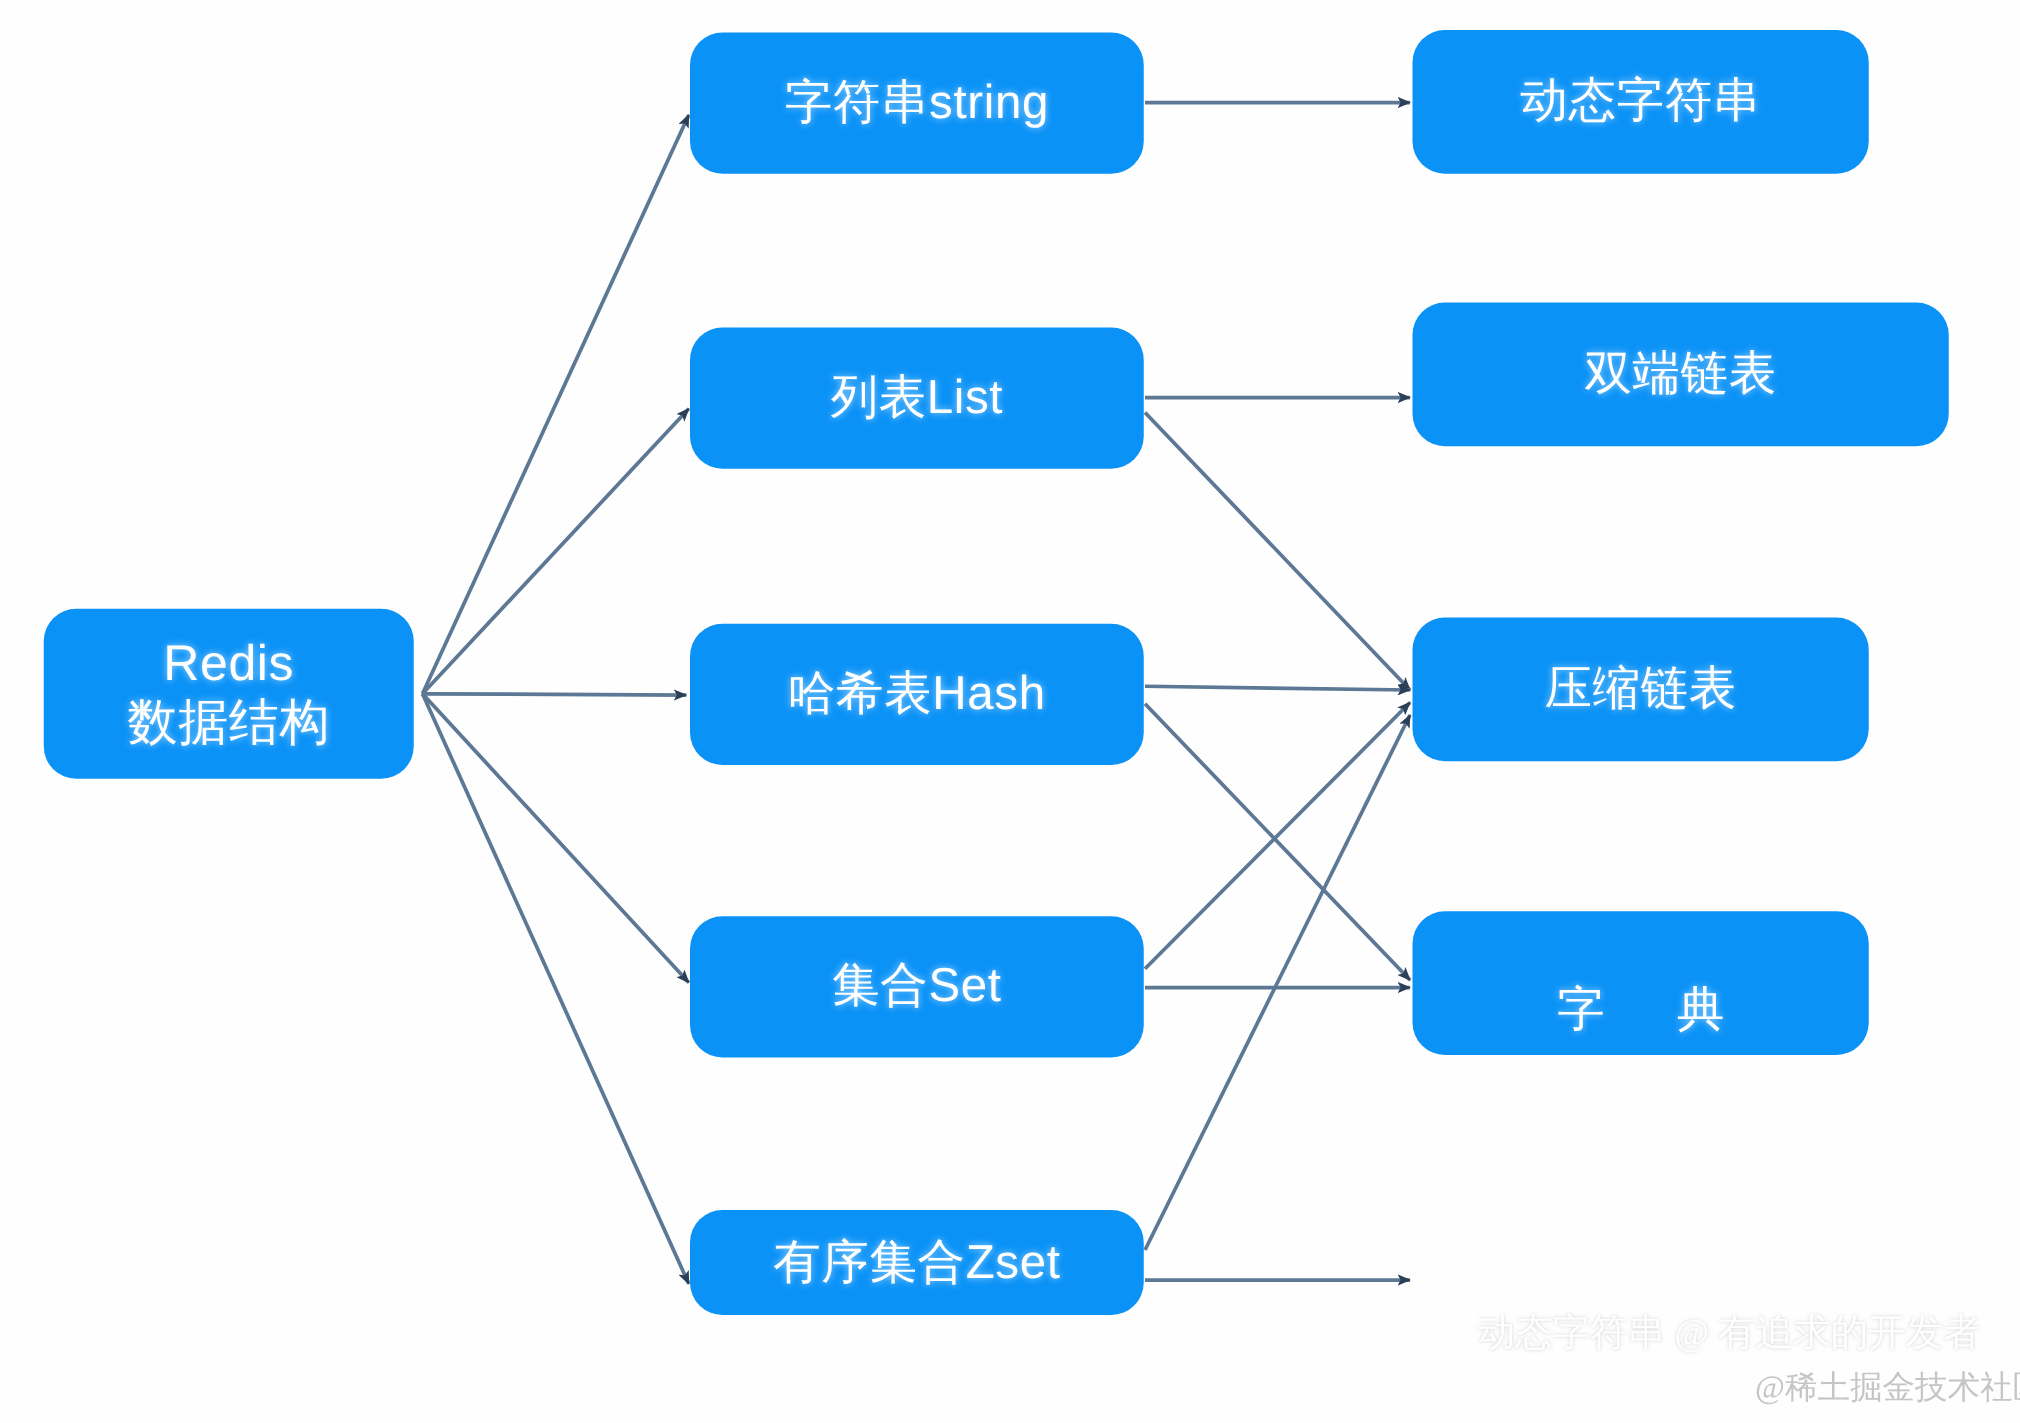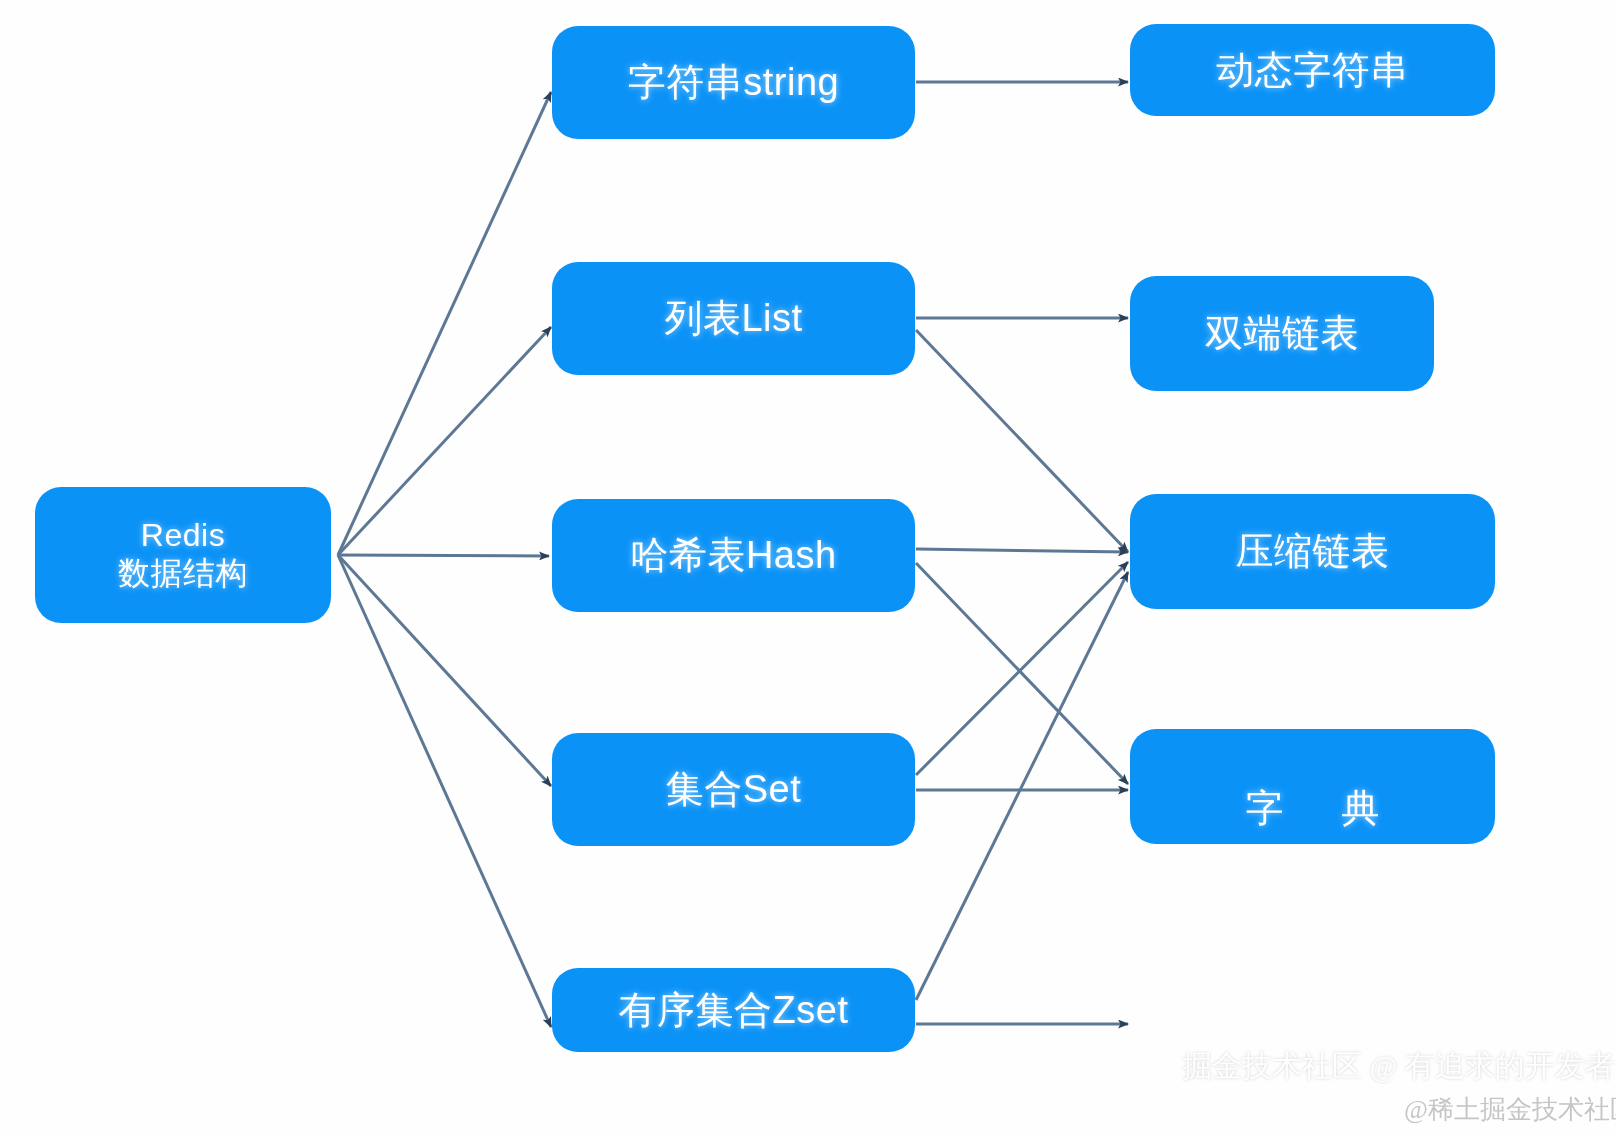--- a/index.html
+++ b/index.html
@@ -36,21 +36,21 @@
     line-height: 1.18;
     font-weight: 400;
     text-shadow: 0 0 6px rgba(190,228,255,0.85);
     letter-spacing: 0.5px;
   }
   .node-label {
     display: block;
     white-space: pre-line;
   }
   .node-root {
-    font-size: 32px;
+    font-size: 40px;
   }
   .node-mid {
     font-size: 38px;
   }
   .node-right {
     font-size: 38px;
   }
   .node-dict .node-label {
     letter-spacing: 58px;
     text-indent: 58px;
@@ -130,34 +130,34 @@
   </div>
 
   <div class="node node-mid" style="left:552px; top:499px; width:363px; height:113px;">
     <span class="node-label">哈希表Hash</span>
   </div>
 
   <div class="node node-mid" style="left:552px; top:968px; width:363px; height:84px;">
     <span class="node-label">有序集合Zset</span>
   </div>
 
-  <div class="node node-right" style="left:1130px; top:24px; width:365px; height:92px;">
+  <div class="node node-right" style="left:1130px; top:24px; width:365px; height:115px;">
     <span class="node-label">动态字符串</span>
   </div>
 
-  <div class="node node-right" style="left:1130px; top:276px; width:304px; height:115px;">
+  <div class="node node-right" style="left:1130px; top:242px; width:429px; height:115px;">
     <span class="node-label">双端链表</span>
   </div>
 
   <div class="node node-right" style="left:1130px; top:494px; width:365px; height:115px;">
     <span class="node-label">压缩链表</span>
   </div>
 
   <div class="node node-right node-dict" style="left:1130px; top:729px; width:365px; height:115px;">
     <span class="node-label">字典</span>
   </div>
 
 
-  <div class="watermark-main" style="left:1182px; top:1046px;">掘金技术社区 @ 有追求的开发者</div>
+  <div class="watermark-main" style="left:1182px; top:1046px;">动态字符串 @ 有追求的开发者</div>
 
   <div class="watermark-sub" style="left:1404px; top:1092px;">@稀土掘金技术社区</div>
 
 </div>
 
 </body></html>

